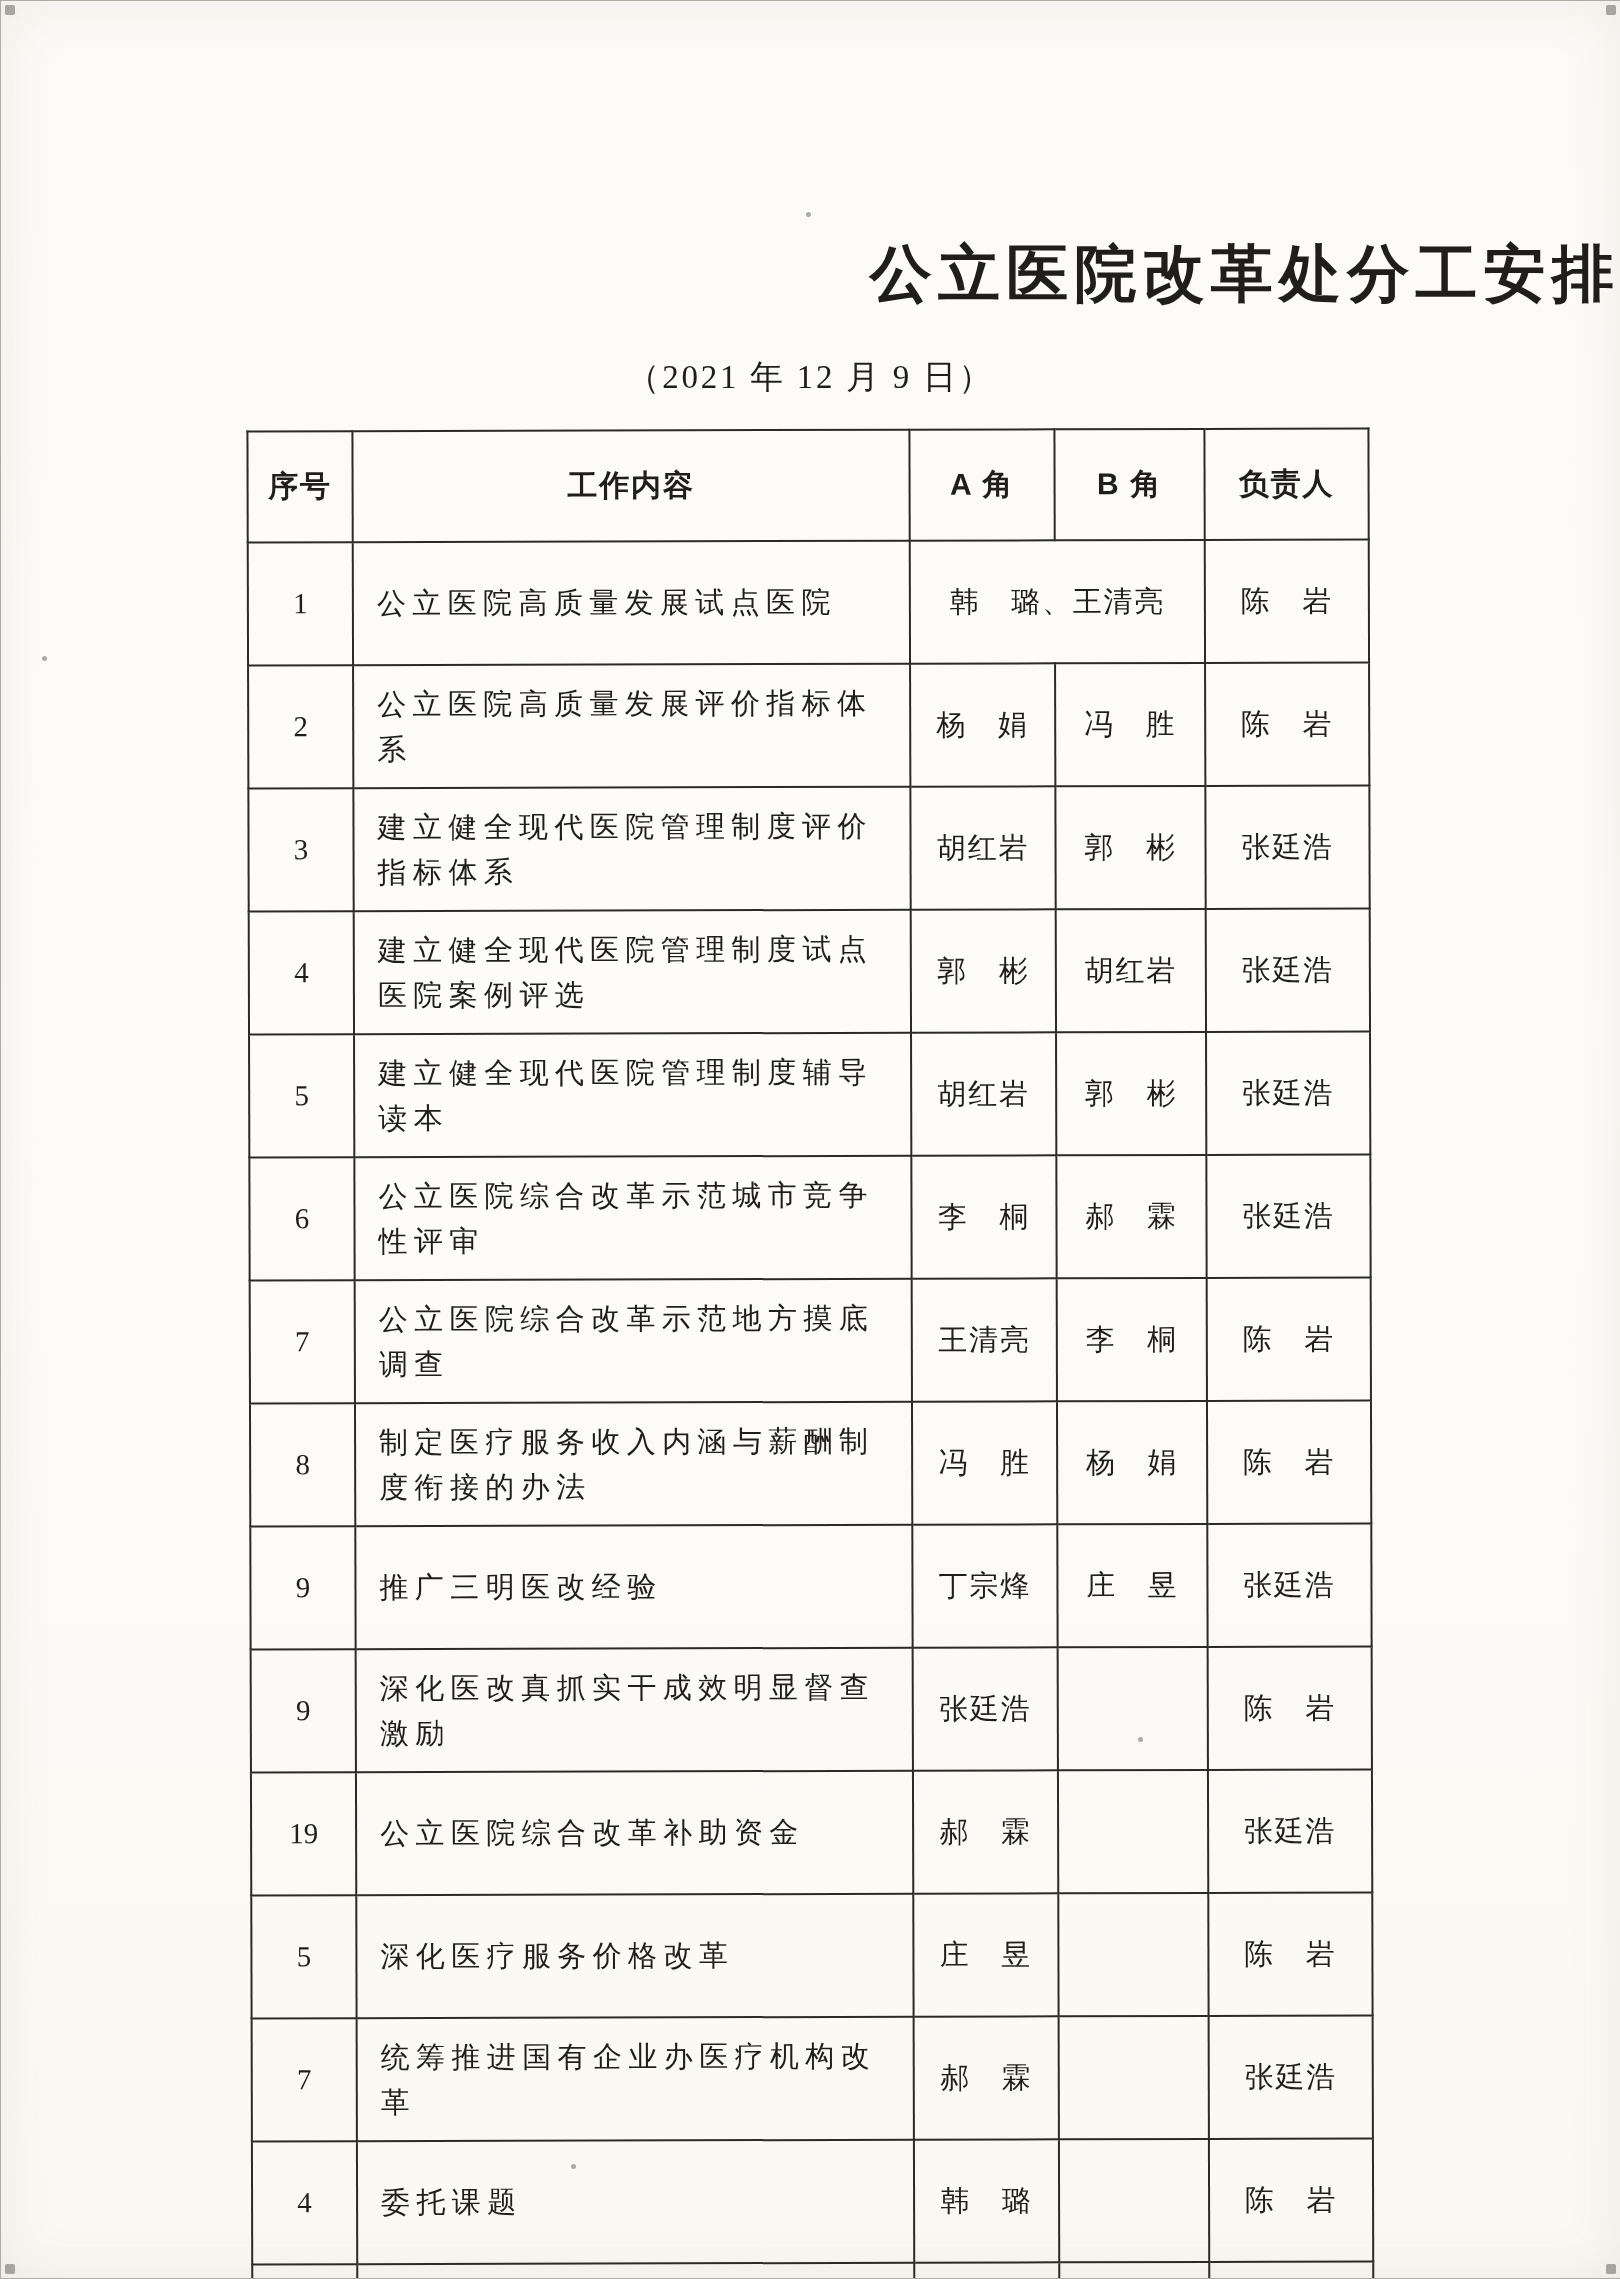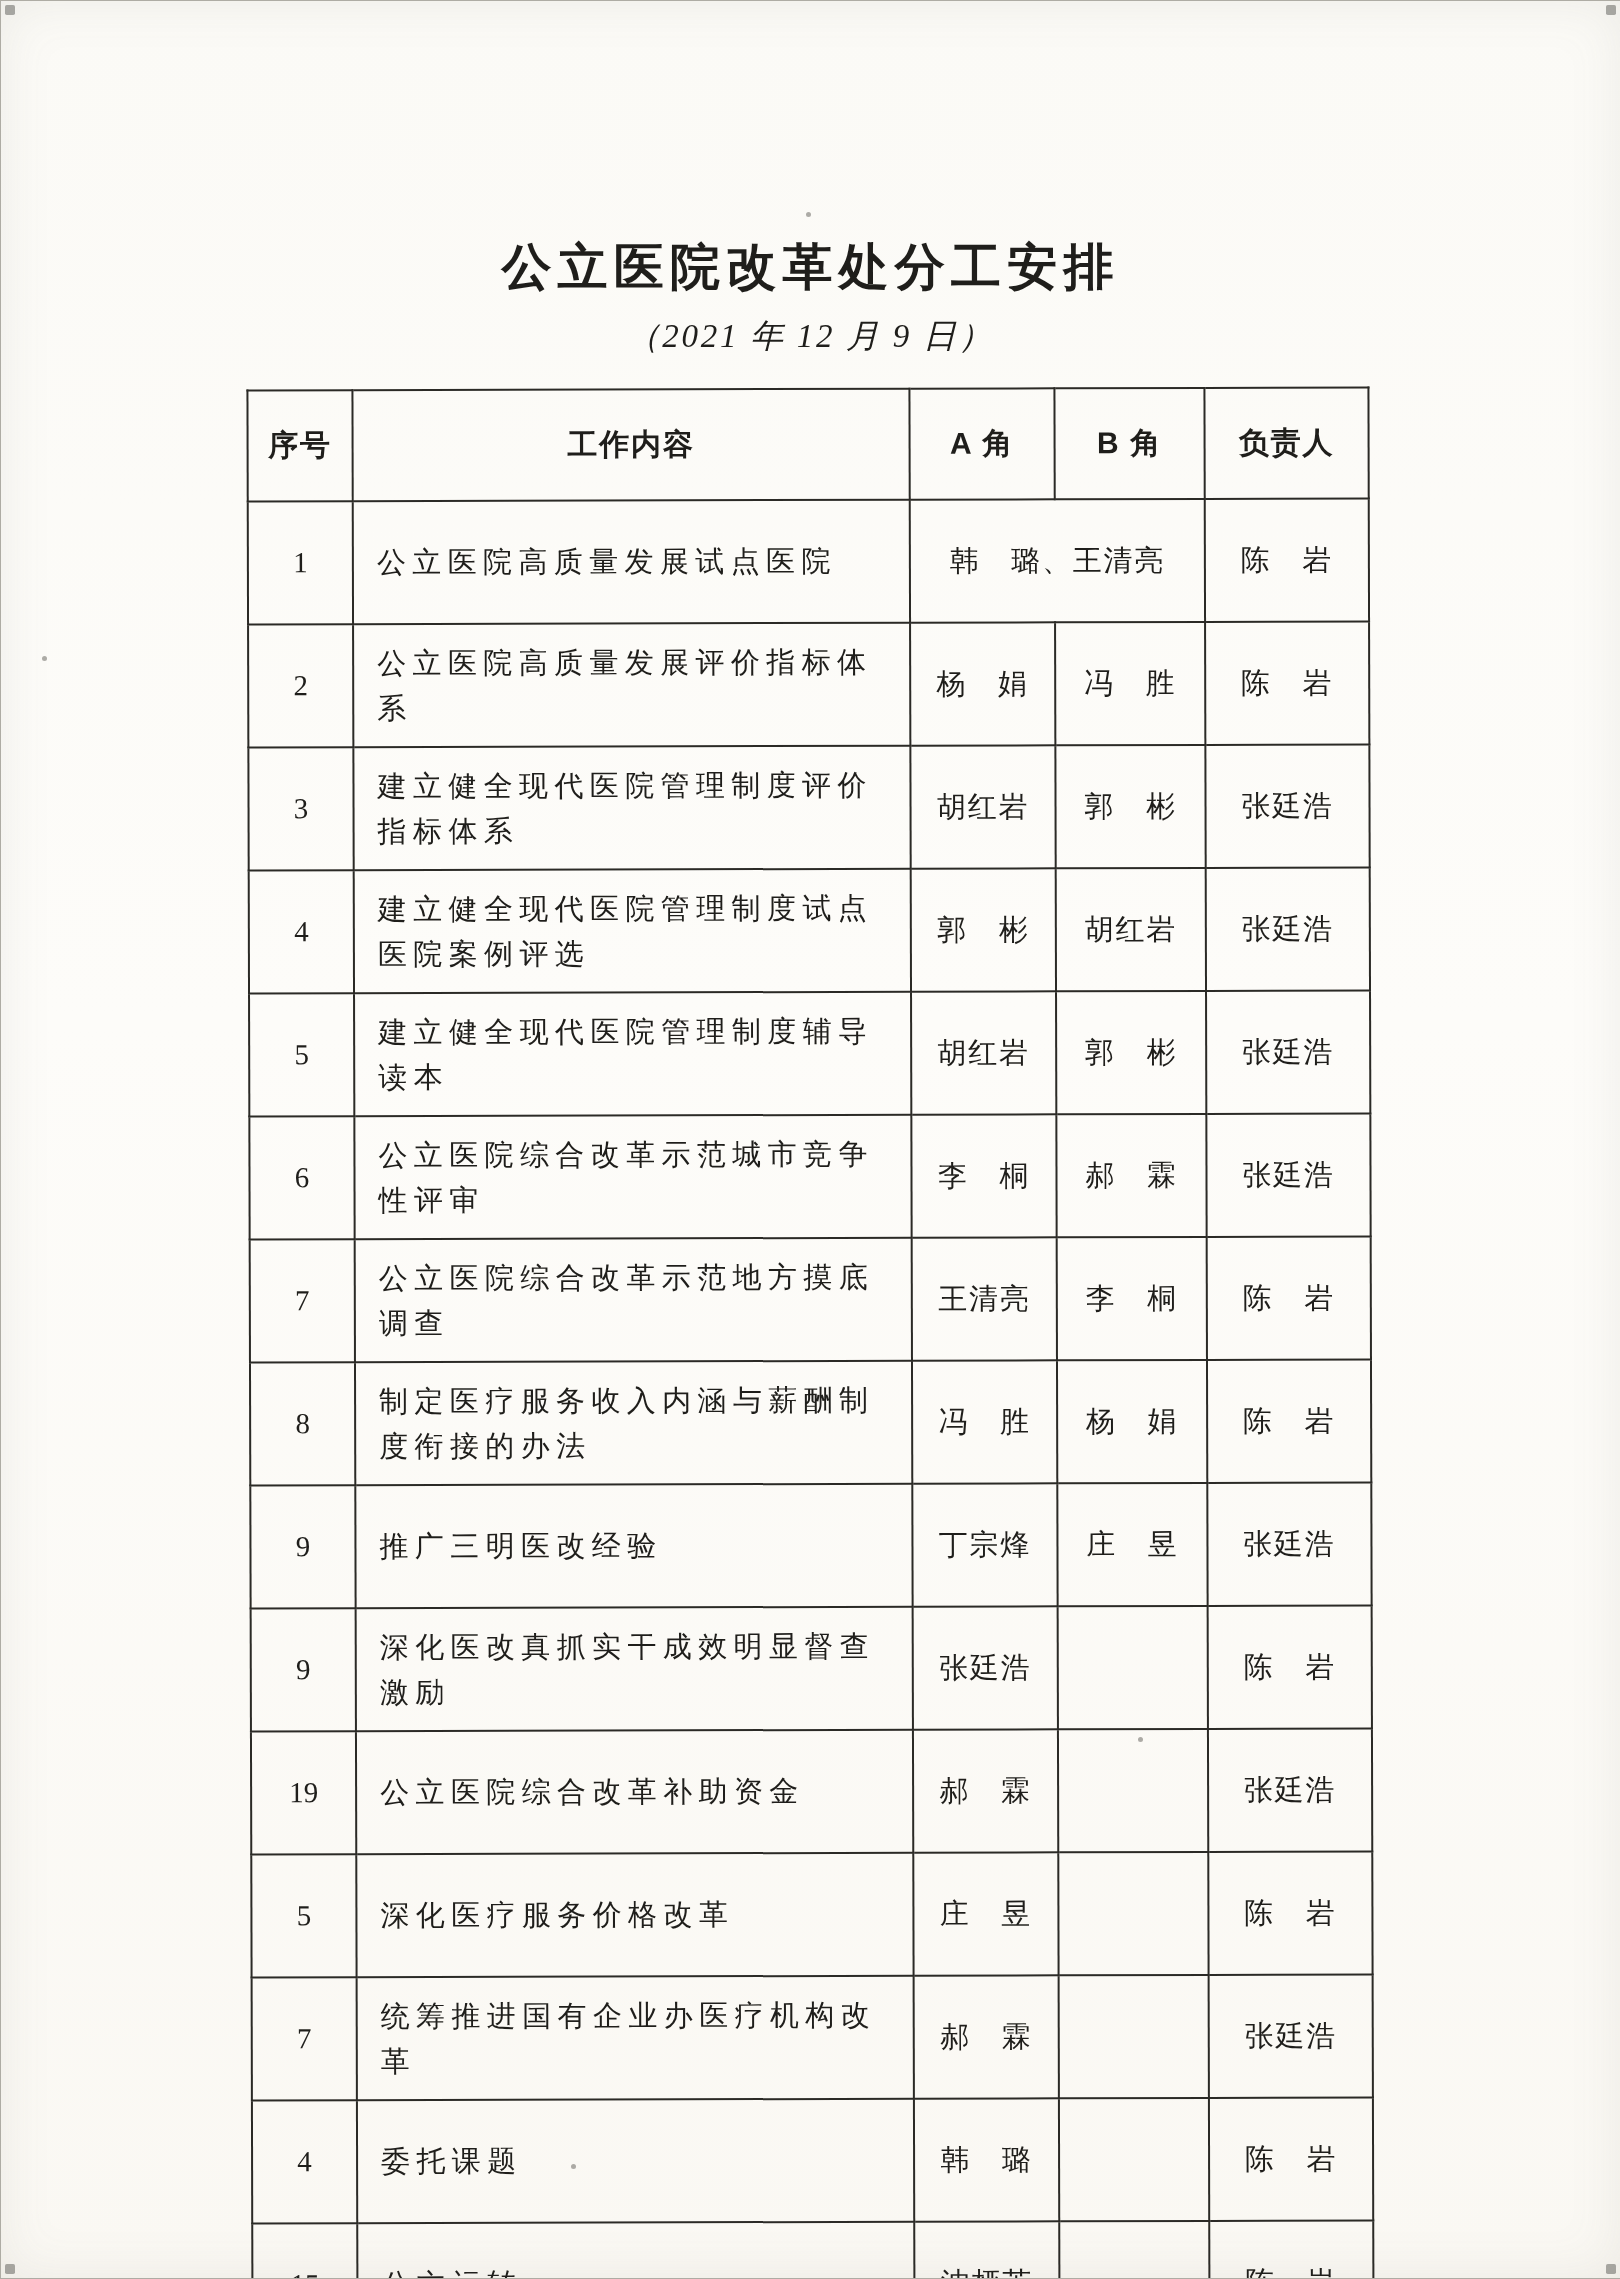--- a/index.html
+++ b/index.html
@@ -21,32 +21,31 @@
   }
   .corner-speck {
     position: absolute; width: 10.7px; height: 10.7px;
     background: #4a4944; opacity: .45; border-radius: 1.8px;
   }
   .speck {
     position: absolute; width: 5.3px; height: 5.3px;
     background: #6b6a64; opacity: .55; border-radius: 50%;
   }
   .doc-title {
-    text-align: center;
-    font-size: 50px;
+    text-align: right;
+    font-size: 62px;
     font-weight: 700;
     letter-spacing: 6.2px;
     line-height: 1.1;
   }
   .doc-date {
     text-align: center;
-    margin-top: 19px;
+    margin-top: 47px;
     font-size: 33px;
     letter-spacing: 2.7px;
-    font-style: italic;
   }
   table.assignment {
     border-collapse: collapse;
     table-layout: fixed;
     width: 1121px;
     margin: 28.5px auto 0;
     transform: rotate(-0.15deg);
   }
   table.assignment, table.assignment th, table.assignment td {
     border: 2.7px solid #2b2a26;

